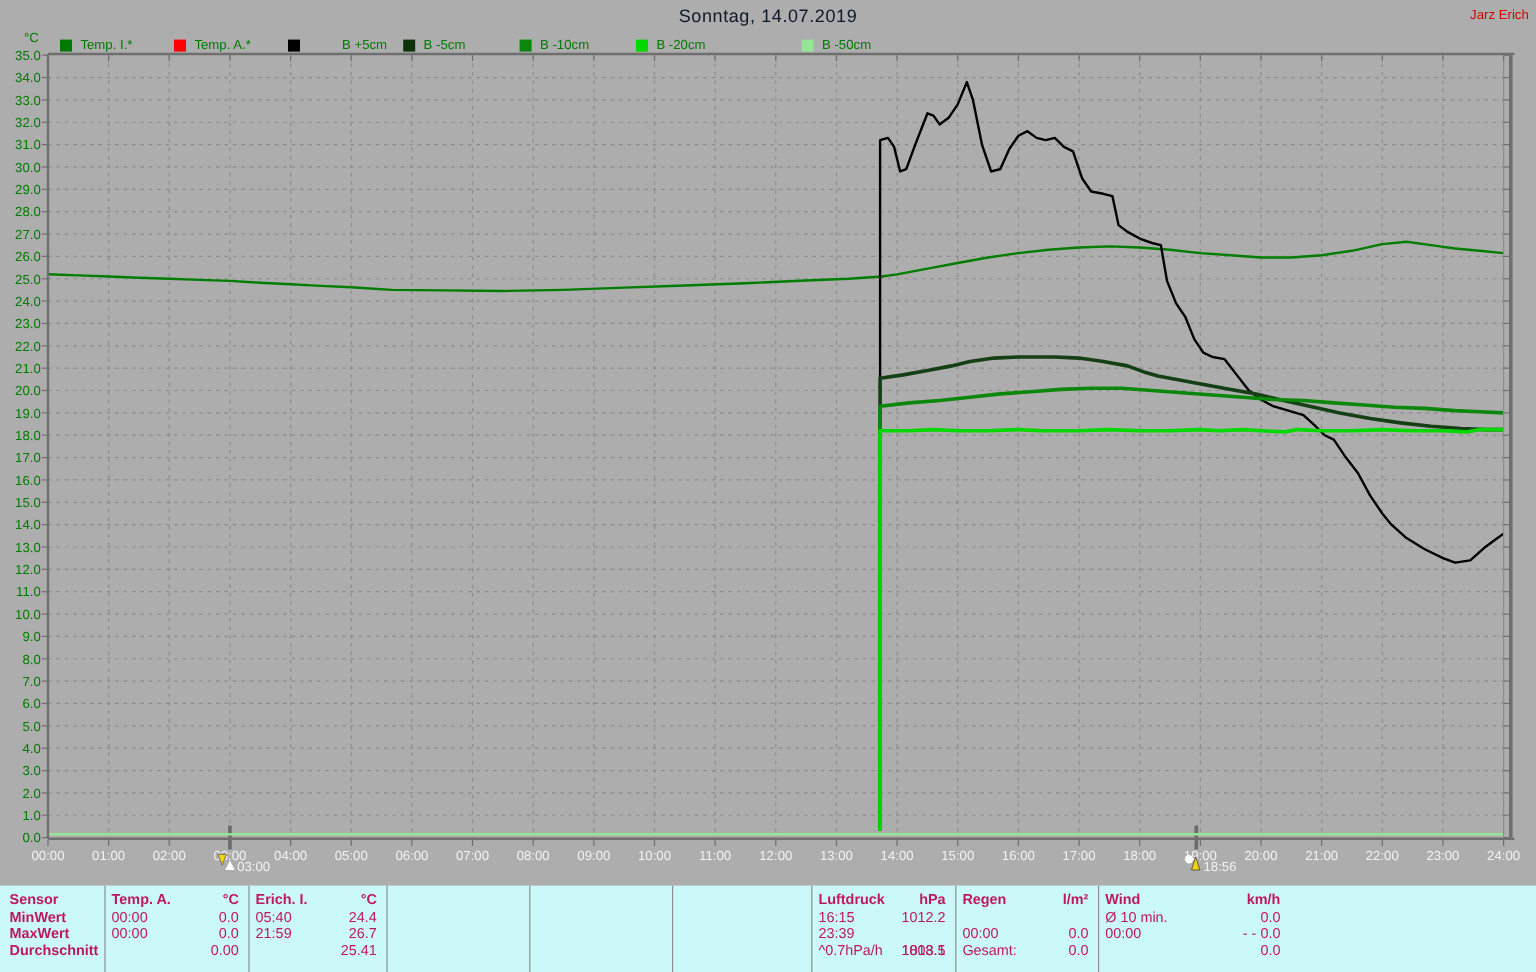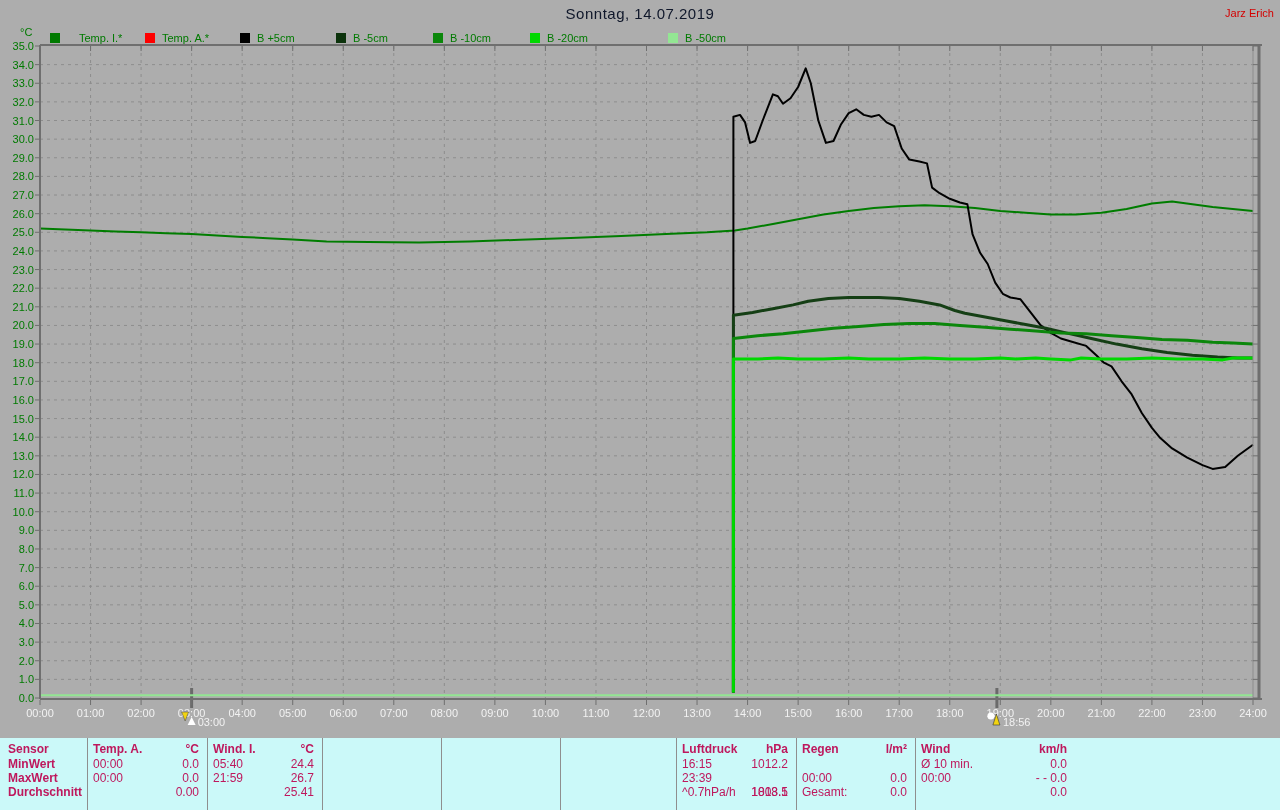--- a/index.html
+++ b/index.html
@@ -36,29 +36,29 @@
   .bold{font-weight:700;}
 </style>
 </head>
 <body>
 
 <div class="title">Sonntag, 14.07.2019</div>
 <div class="user">Jarz Erich</div>
 <div class="yunit">°C</div>
 
 <div class="legend" id="legend">
-    <div class="legend-item" style="left: 50px; gap: 12px;">
+    <div class="legend-item" style="left: 50px;">
       <span class="legend-swatch" style="background: rgb(0, 122, 0);"></span>
       <span class="legend-label">Temp. I.*</span>
     </div>
     <div class="legend-item" style="left: 145px;">
       <span class="legend-swatch" style="background: rgb(255, 0, 0);"></span>
       <span class="legend-label">Temp. A.*</span>
     </div>
-    <div class="legend-item" style="left: 240px;">
+    <div class="legend-item" style="left: 240px; gap: 28px;">
       <span class="legend-swatch" style="background: rgb(0, 0, 0);"></span>
       <span class="legend-label">B +5cm</span>
     </div>
     <div class="legend-item" style="left: 336px;">
       <span class="legend-swatch" style="background: rgb(12, 51, 12);"></span>
       <span class="legend-label">B -5cm</span>
     </div>
     <div class="legend-item" style="left: 433px;">
       <span class="legend-swatch" style="background: rgb(11, 135, 11);"></span>
       <span class="legend-label">B -10cm</span>
@@ -376,21 +376,21 @@
     </div>
     <div class="tcell" style="left: 93px; width: 106px; top: 33px;">
       <span class="t">00:00</span>
       <span class="v">0.0</span>
     </div>
     <div class="tcell" style="left: 93px; width: 106px; top: 47px;">
       <span class="t"></span>
       <span class="v">0.00</span>
     </div>
     <div class="tcell" style="left: 213px; width: 101px; top: 4px;">
-      <span class="t bold">Wind. I.</span>
+      <span class="t bold">Erich. I.</span>
       <span class="v bold">°C</span>
     </div>
     <div class="tcell" style="left: 213px; width: 101px; top: 19px;">
       <span class="t">05:40</span>
       <span class="v">24.4</span>
     </div>
     <div class="tcell" style="left: 213px; width: 101px; top: 33px;">
       <span class="t">21:59</span>
       <span class="v">26.7</span>
     </div>

